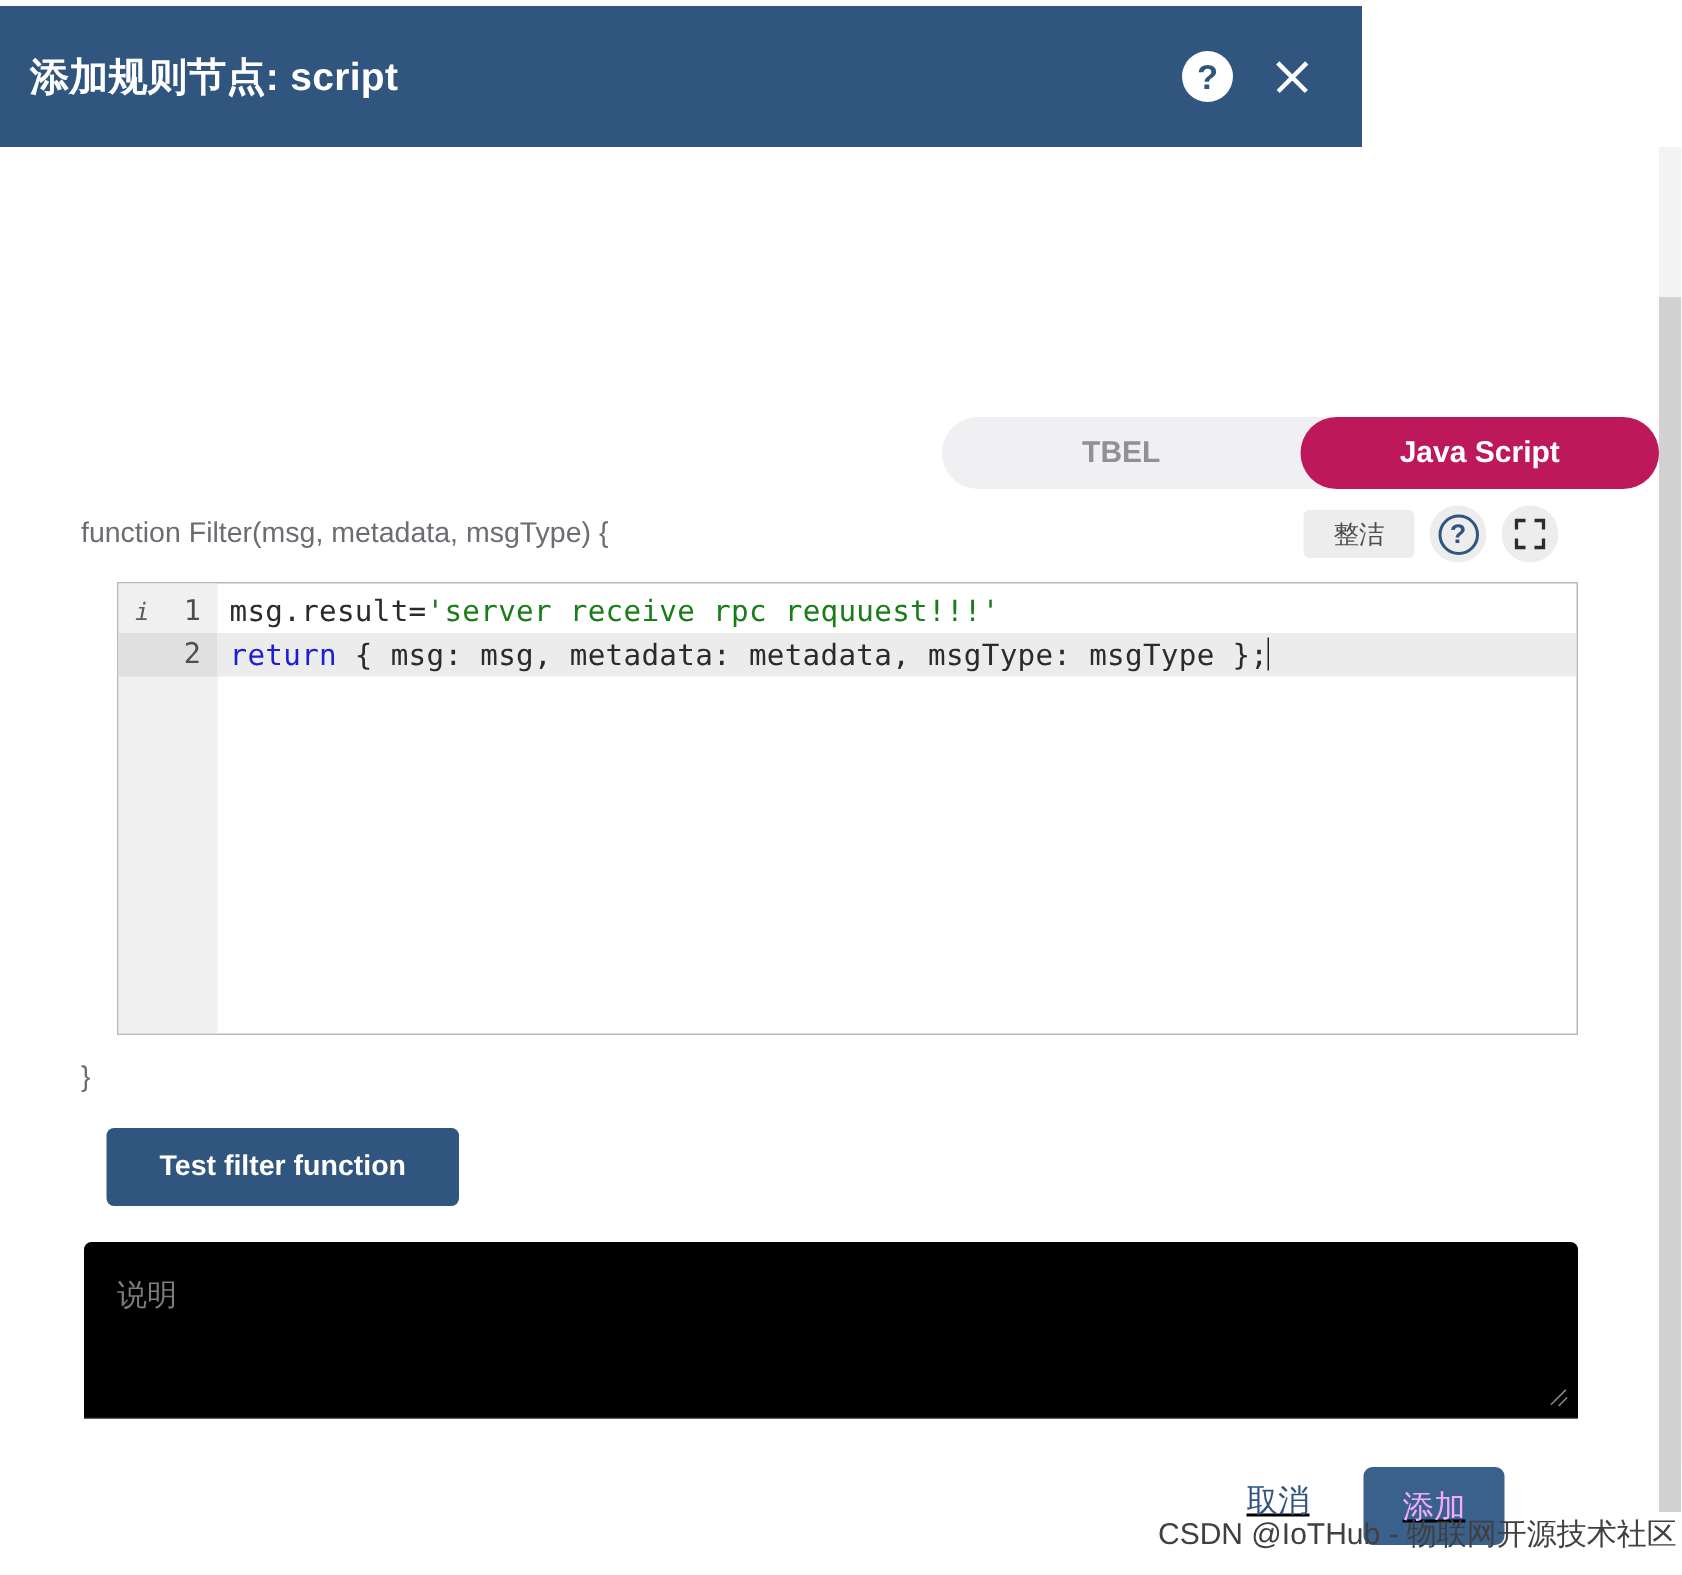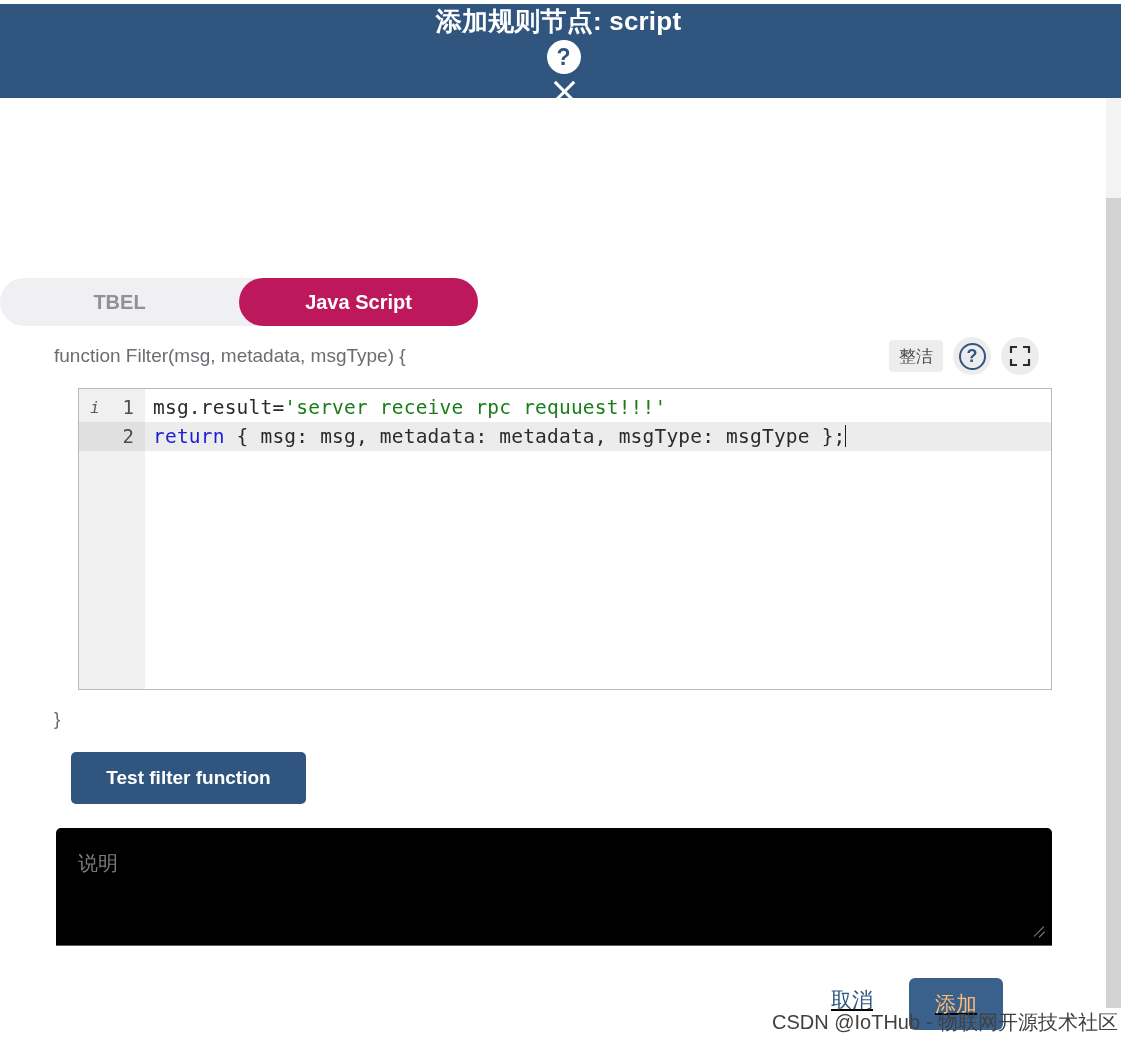--- a/index.html
+++ b/index.html
@@ -16,26 +16,25 @@
     width: 1121px;
     height: 1050px;
     background: #ffffff;
     overflow: hidden;
   }
 
   
   #header {
     position: absolute;
     left: 0; top: 4px;
-    width: 1121px; height: 94px;
+    width: 908px; height: 94px;
     background: #305680;
     display: flex;
     align-items: center;
     padding: 0 24px 0 20px;
-    flex-direction: column;
   }
   #header-title {
     color: #ffffff;
     font-size: 26px;
     font-weight: 700;
     letter-spacing: 0.2px;
     white-space: nowrap;
   }
   #header-spacer { flex: 1 1 auto; }
   .hdr-btn {
@@ -161,21 +160,21 @@
     color: #2a2a2a;
     white-space: nowrap;
   }
 
   
   #toggle-group-wrap {
     position: absolute;
     left: 0; top: 180px;
     width: 1106px;
     display: flex;
-    justify-content: flex-start;
+    justify-content: flex-end;
   }
   #toggle-group {
     display: flex;
     background: #f0f0f2;
     border-radius: 24px;
     padding: 0;
     height: 48px;
     width: 478px;
   }
   .tg-btn {
@@ -207,21 +206,21 @@
   
   #editor-toolbar {
     position: absolute;
     right: 67px; top: 239px;
     display: flex;
     align-items: center;
     gap: 10px;
   }
   #beautify-btn {
     height: 32px;
-    padding: 0 10px;
+    padding: 0 20px;
     background: #ededed;
     border: none;
     border-radius: 4px;
     font-size: 17px;
     color: #4b4b50;
     cursor: pointer;
     font-family: "Liberation Sans", sans-serif;
     display: flex; align-items: center;
   }
   .round-icon-btn {
@@ -376,21 +375,21 @@
     background: transparent;
     border: none;
     color: #305680;
     font-size: 21px;
     cursor: pointer;
     padding: 8px 18px;
     font-family: "Liberation Sans", sans-serif;
   }
   #add-btn {
     background: #3a618c;
-    color: #fdba74;
+    color: #f0abfc;
     border: none;
     border-radius: 6px;
     font-size: 21px;
     padding: 12px 26px;
     margin-left: 18px;
     margin-right: -12px;
     cursor: pointer;
     font-family: "Liberation Sans", sans-serif;
   }
 

